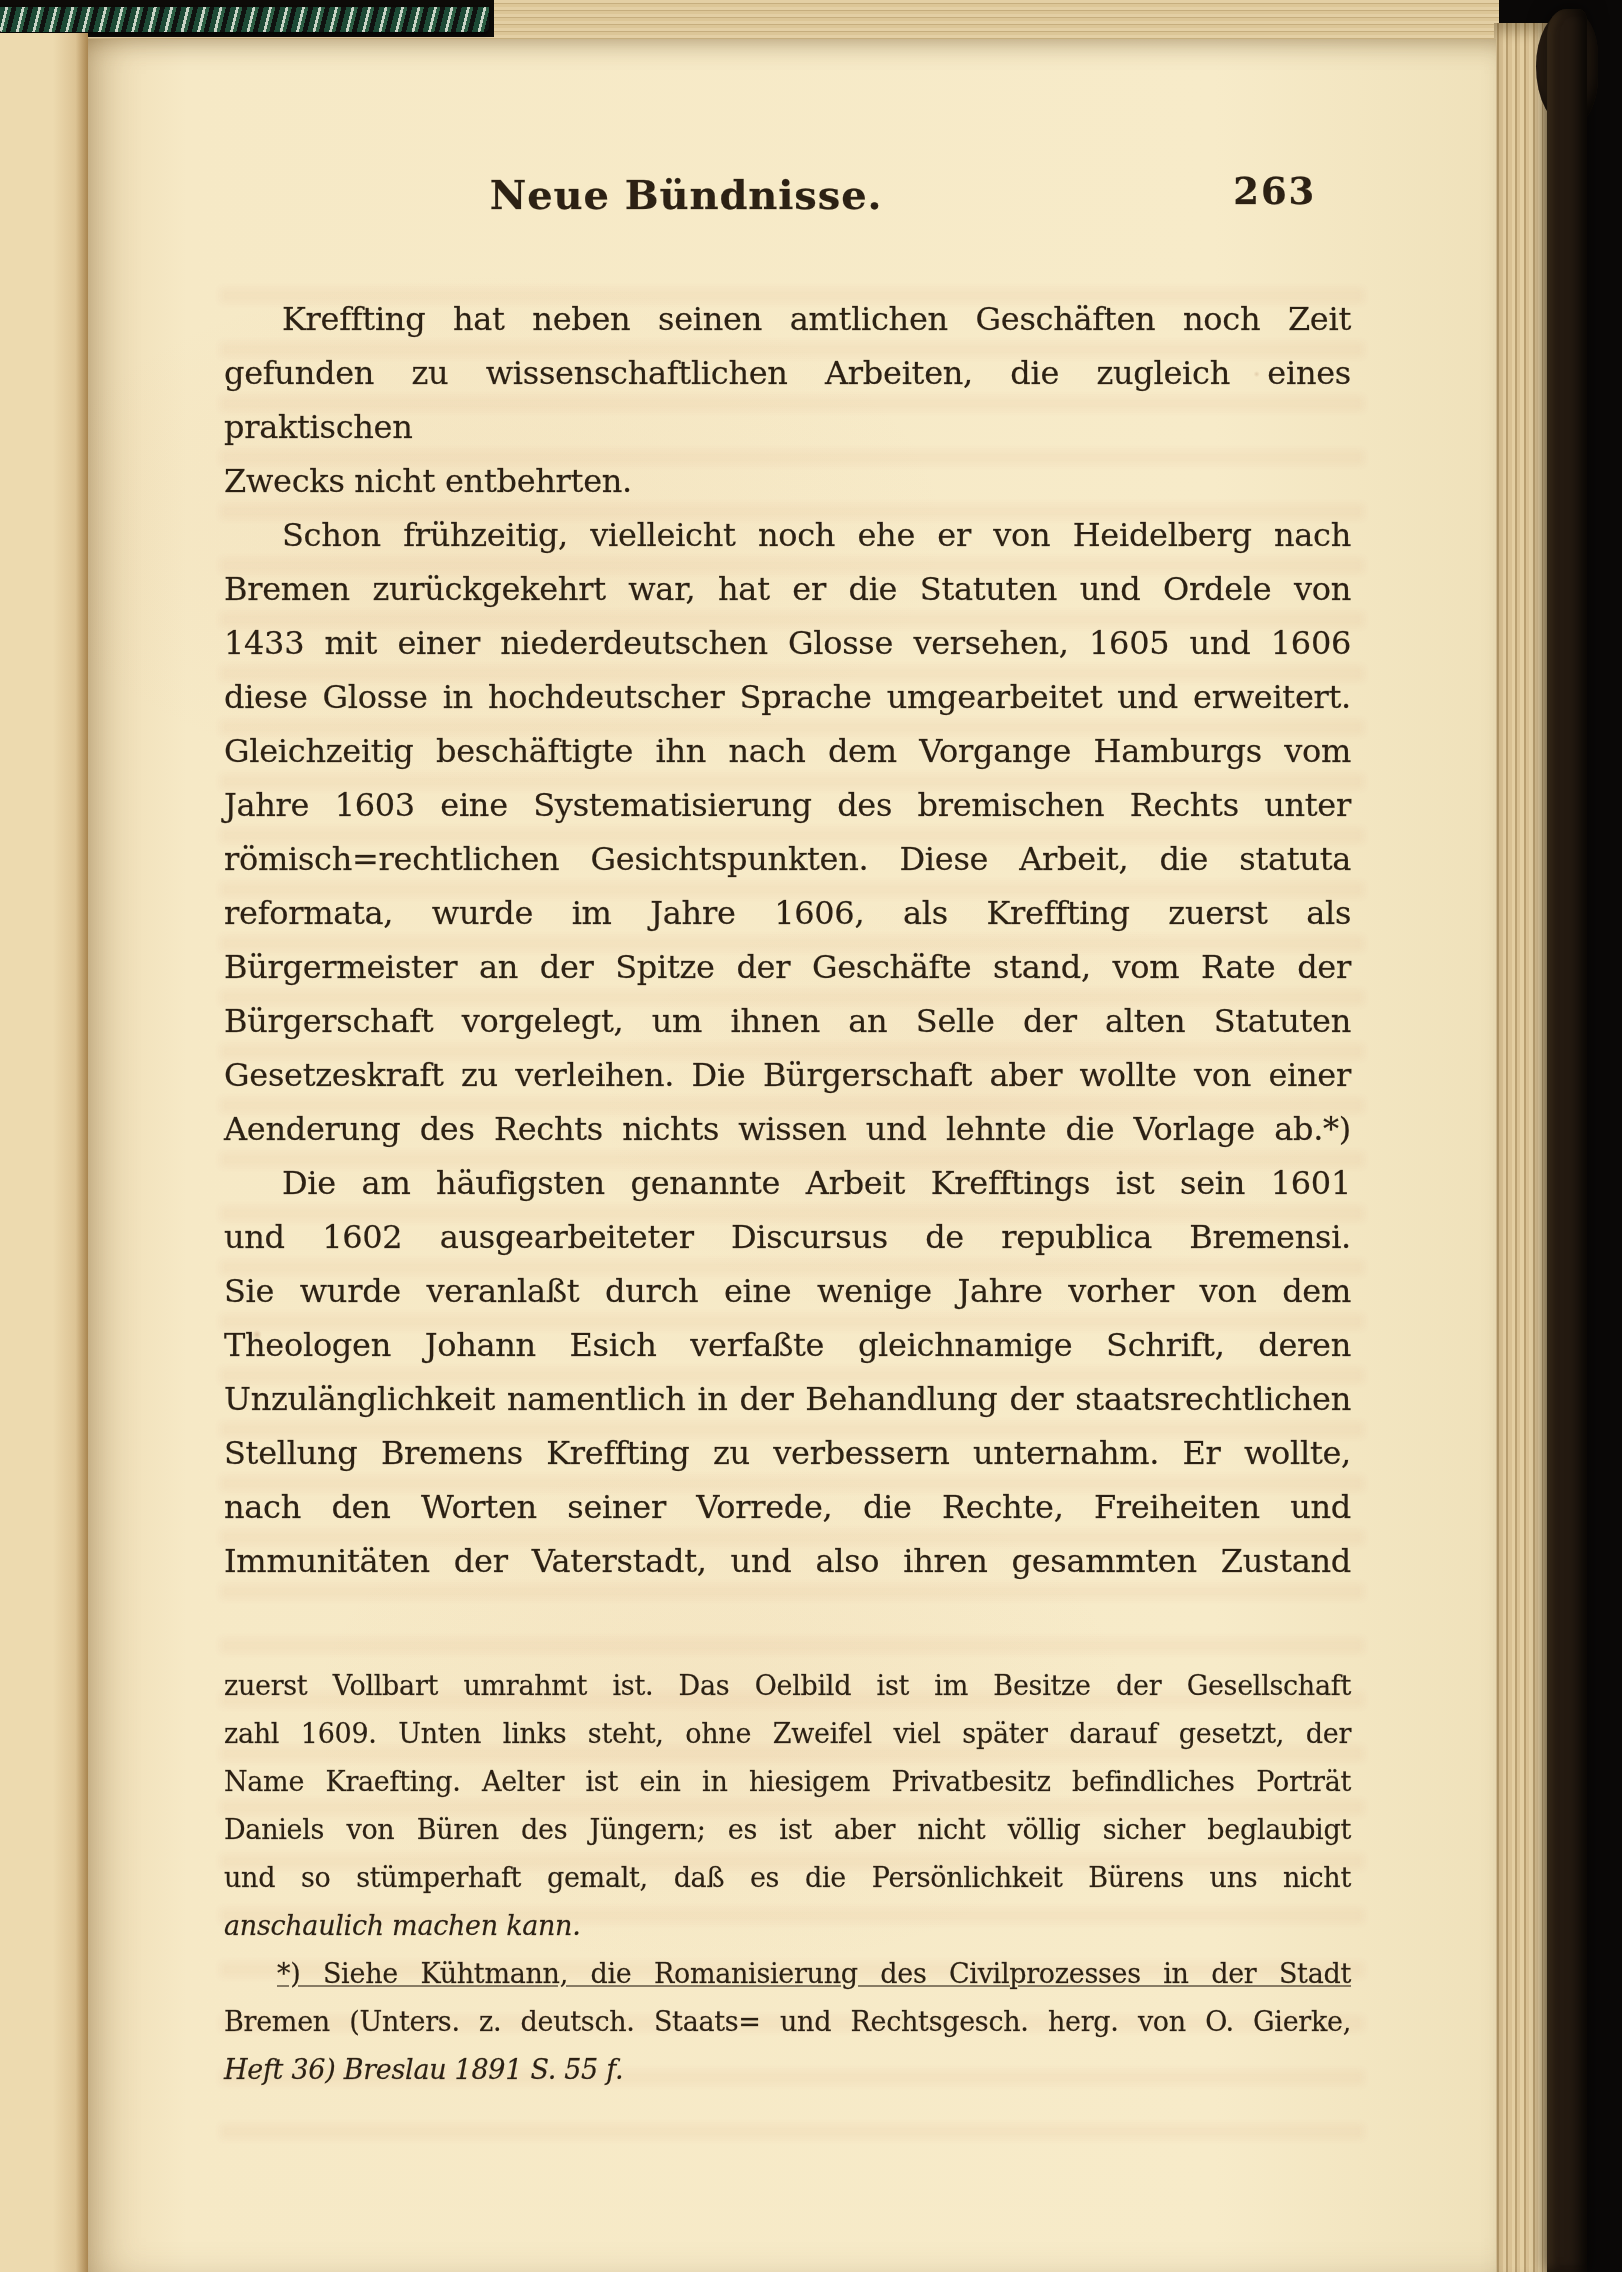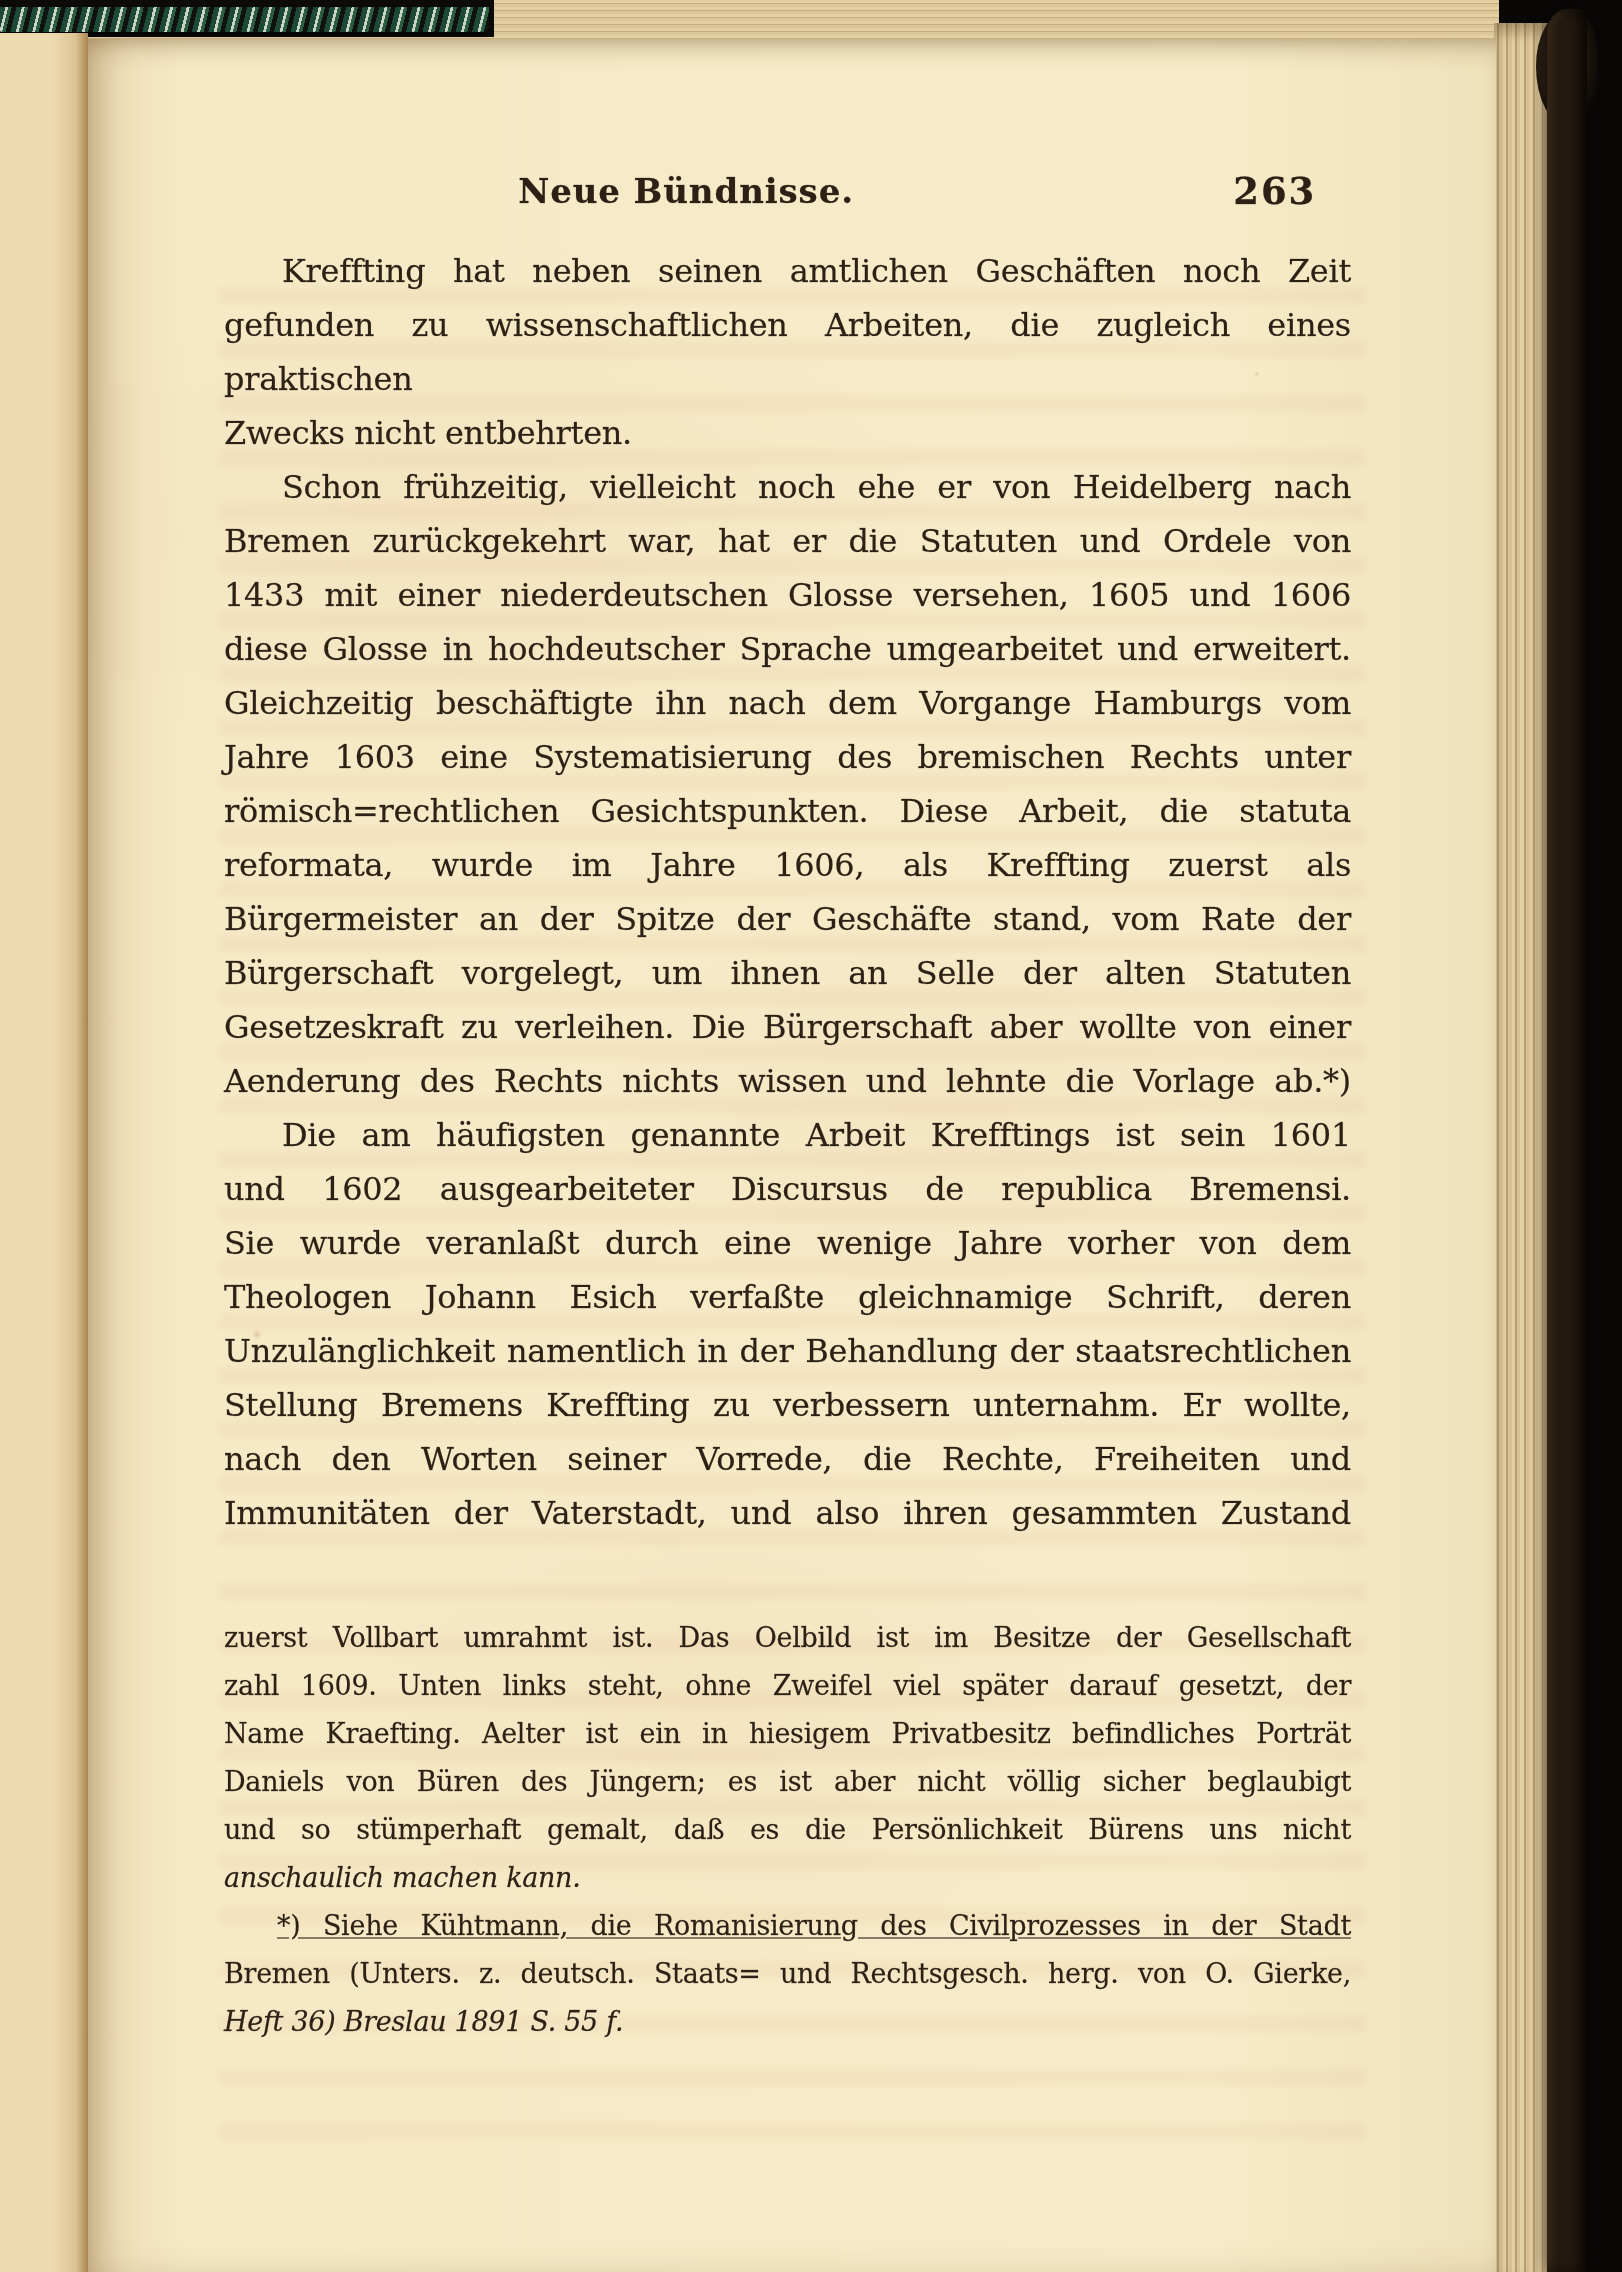--- a/index.html
+++ b/index.html
@@ -36,24 +36,24 @@
     box-shadow:inset 23px 0 44px -17.6px rgba(110,80,35,.45),inset 0 16px 26px -16px rgba(110,80,35,.5);}
   .show-through{position:absolute;left:132px;right:132px;top:220px;height:1889px;
     background:repeating-linear-gradient(180deg,transparent 0 29px,rgba(193,108,70,.085) 29px 44px,transparent 44px 54px);
     filter:blur(3.5px);opacity:.75;pointer-events:none;}
 
   .content{position:relative;padding:132px 145px 0 136px;color:#2c2114;
     -webkit-text-stroke:0.3px rgba(44,33,20,.55);}
 
   .header-row{position:relative;height:49px;}
   .running-title{position:absolute;left:41%;transform:translateX(-50%);
-    font-size:34px;font-weight:bold;letter-spacing:0.9px;white-space:nowrap;}
+    font-size:40px;font-weight:bold;letter-spacing:0.9px;white-space:nowrap;}
   .page-number{position:absolute;right:35px;top:-1.8px;font-size:37px;font-weight:bold;letter-spacing:1.8px;}
 
-  .body-text{margin-top:24px;}
+  .body-text{margin-top:72px;}
   .line{font-size:32px;line-height:54px;letter-spacing:-0.3px;
     text-align:justify;text-align-last:justify;}
   .line-left{text-align-last:left;}
   .line-indent{text-indent:58px;}
 
   .footnote-text{margin-top:74px;}
   .fn-line{font-size:27px;line-height:48px;letter-spacing:-0.3px;
     text-align:justify;text-align-last:justify;}
   .fn-line.line-left{text-align-last:left;font-style:italic;}
   .fn-line.line-indent{text-indent:53px;text-decoration:underline;}

